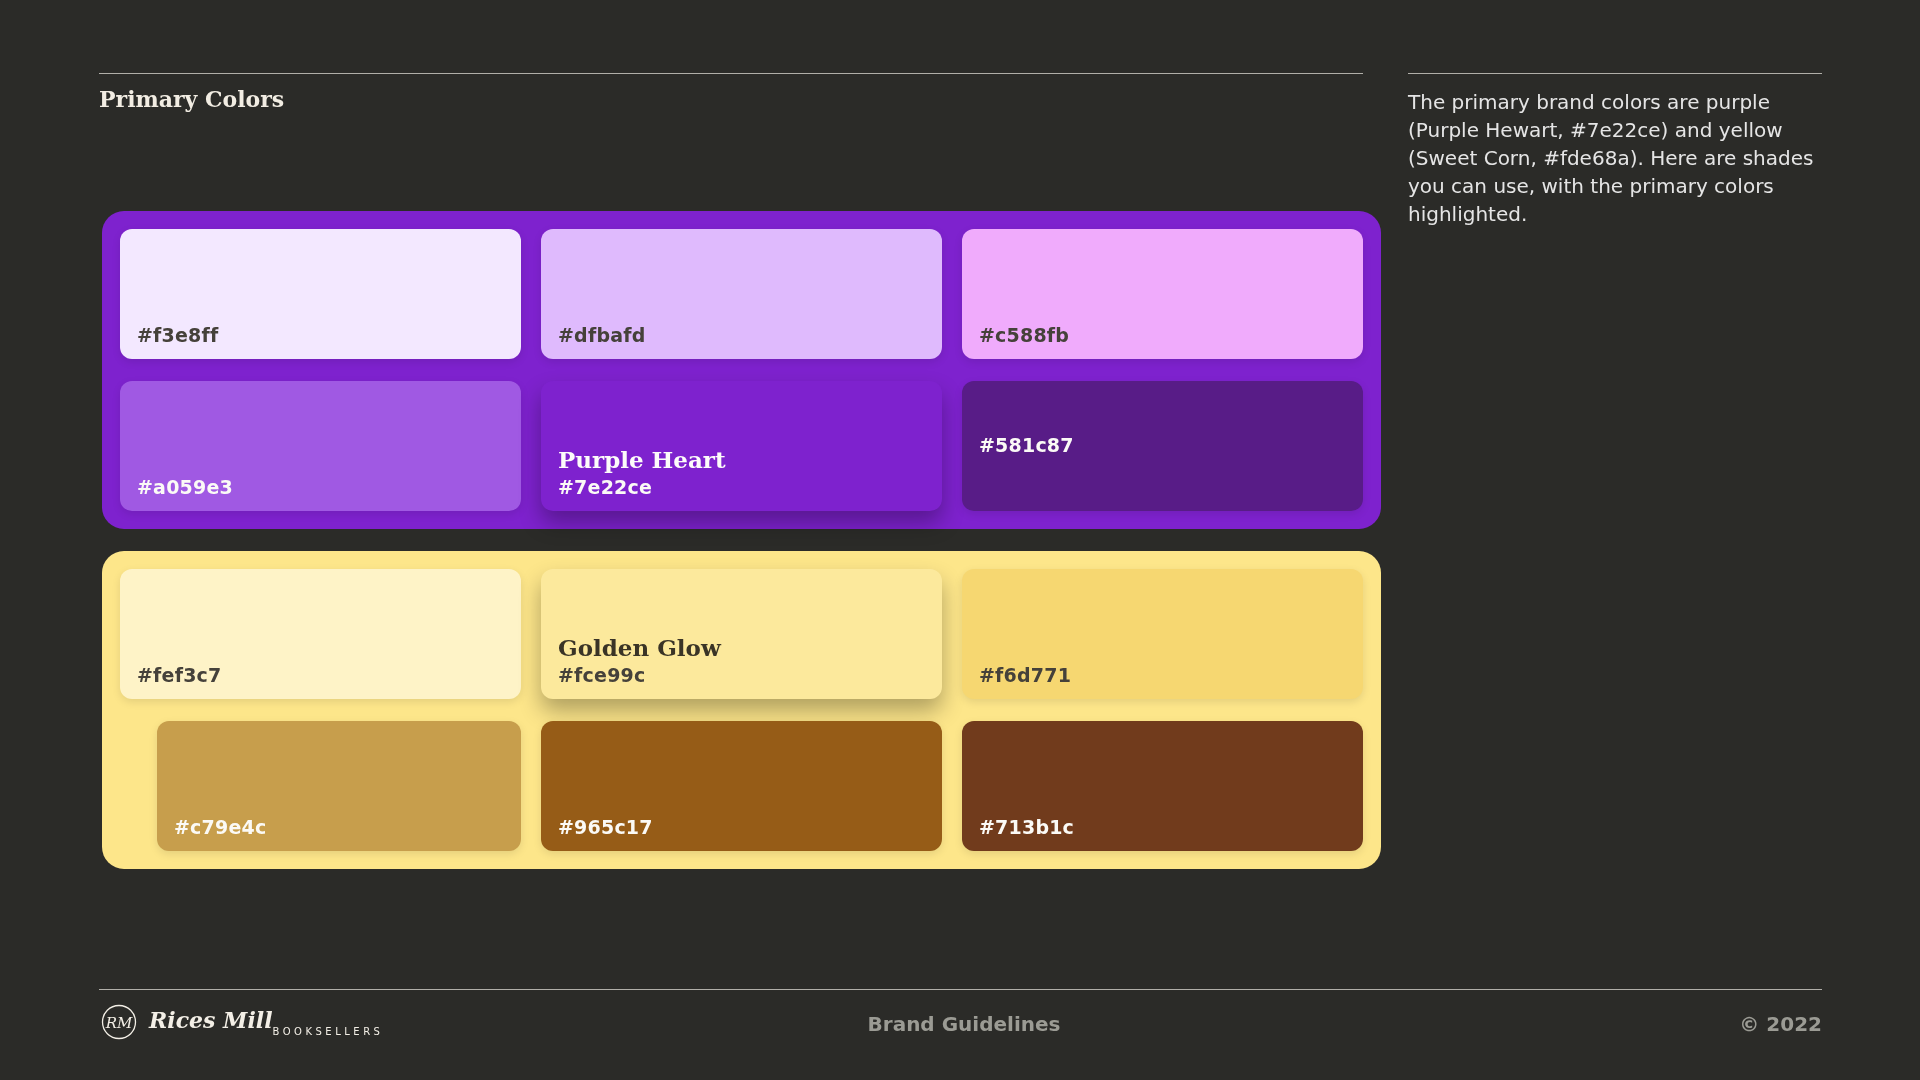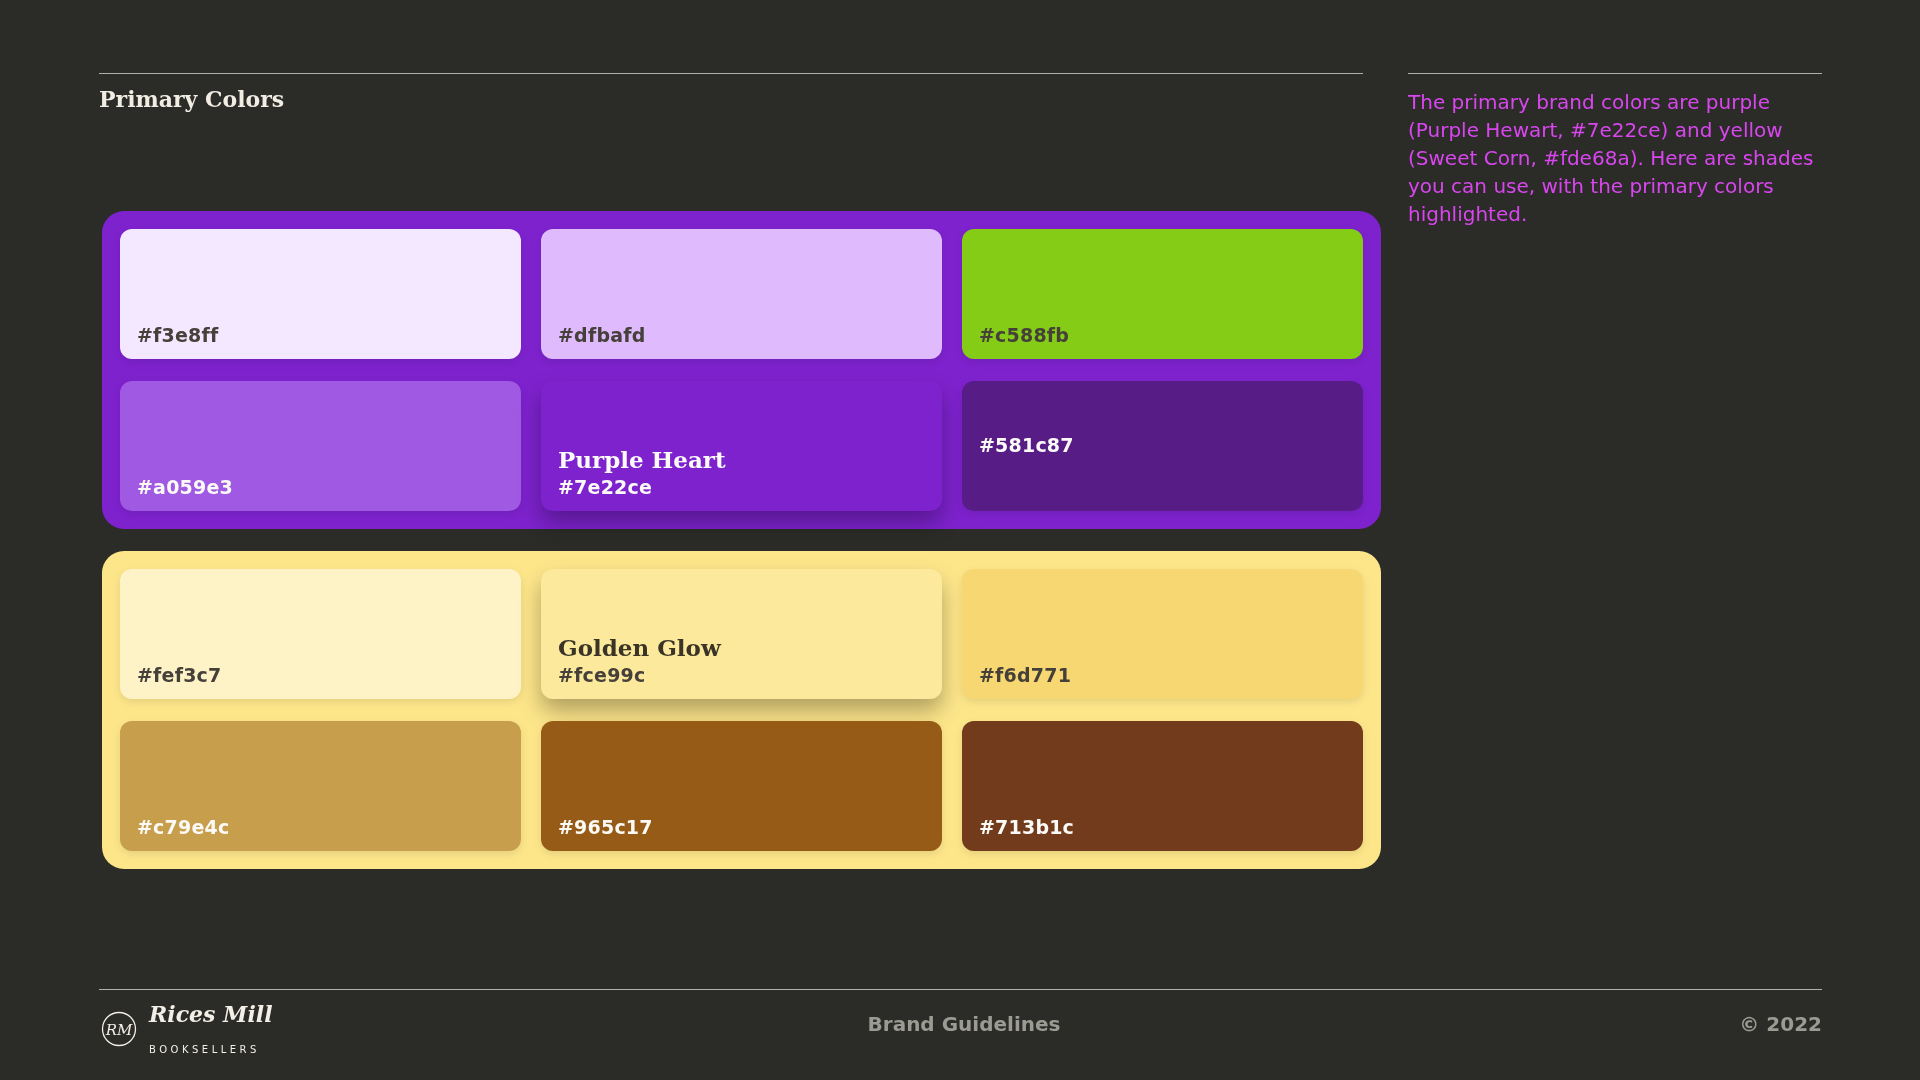--- a/index.html
+++ b/index.html
@@ -35,21 +35,21 @@
   }
 
   .description {
     position: absolute;
     left: 1408px;
     top: 88px;
     width: 420px;
     margin: 0;
     font-size: 20px;
     line-height: 28px;
-    color: #d946ef;
+    color: #e5e5e5;
   }
 
   .palette {
     position: absolute;
     left: 102px;
     width: 1279px;
     height: 318px;
     border-radius: 22px;
     padding: 18px;
     display: grid;
@@ -94,21 +94,21 @@
 
   .footer-logo {
     position: absolute;
     left: 99px;
     top: 1002px;
     display: flex;
     align-items: center;
     gap: 10px;
     color: #f3efe6;
   }
-  .brand-text { display: flex; flex-direction: column; }
+  .brand-text { display: flex; }
   .brand-name {
     font-family: "DejaVu Serif", "Liberation Serif", serif;
     font-style: italic;
     font-weight: 700;
     font-size: 22px;
     line-height: 1.1;
   }
   .brand-tagline {
     font-size: 10px;
     letter-spacing: 3.5px;
@@ -146,21 +146,21 @@
 
 <p class="description">The primary brand colors are purple (Purple Hewart, #7e22ce) and yellow (Sweet Corn, #fde68a). Here are shades you can use, with the primary colors highlighted.</p>
 
 <section class="palette" id="palette-purple" style="background-color: rgb(126, 34, 206);">
   <div class="swatch" style="background-color: rgb(243, 232, 255);">
     <span class="hex-label text-dark">#f3e8ff</span>
   </div>
   <div class="swatch" style="background-color: rgb(223, 186, 253);">
     <span class="hex-label text-dark">#dfbafd</span>
   </div>
-  <div class="swatch" style="background-color: #84cc16;">
+  <div class="swatch" style="background-color: #f0abfc;">
     <span class="hex-label text-dark">#c588fb</span>
   </div>
   <div class="swatch" style="background-color: rgb(160, 89, 227);">
     <span class="hex-label text-light">#a059e3</span>
   </div>
   <div class="swatch highlighted" style="background-color: rgb(126, 34, 206);">
     <span class="swatch-name text-light">Purple Heart</span>
     <span class="hex-label text-light">#7e22ce</span>
   </div>
   <div class="swatch" style="background-color: rgb(88, 28, 135); justify-content: center;">
@@ -172,21 +172,21 @@
   <div class="swatch" style="background-color: rgb(254, 243, 199);">
     <span class="hex-label text-dark">#fef3c7</span>
   </div>
   <div class="swatch highlighted" style="background-color: rgb(252, 233, 156);">
     <span class="swatch-name text-dark">Golden Glow</span>
     <span class="hex-label text-dark">#fce99c</span>
   </div>
   <div class="swatch" style="background-color: rgb(246, 215, 113);">
     <span class="hex-label text-dark">#f6d771</span>
   </div>
-  <div class="swatch" style="background-color: rgb(199, 158, 76);">
+  <div class="swatch" style="background-color: rgb(199, 158, 76); margin-left: 37px;">
     <span class="hex-label text-light">#c79e4c</span>
   </div>
   <div class="swatch" style="background-color: rgb(150, 92, 23);">
     <span class="hex-label text-light">#965c17</span>
   </div>
   <div class="swatch" style="background-color: rgb(113, 59, 28);">
     <span class="hex-label text-light">#713b1c</span>
   </div>
 </section>
 

